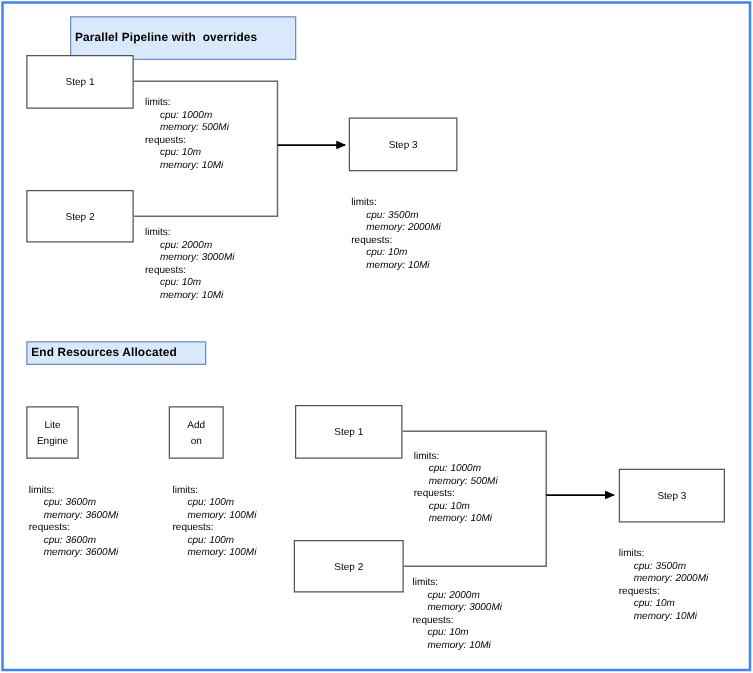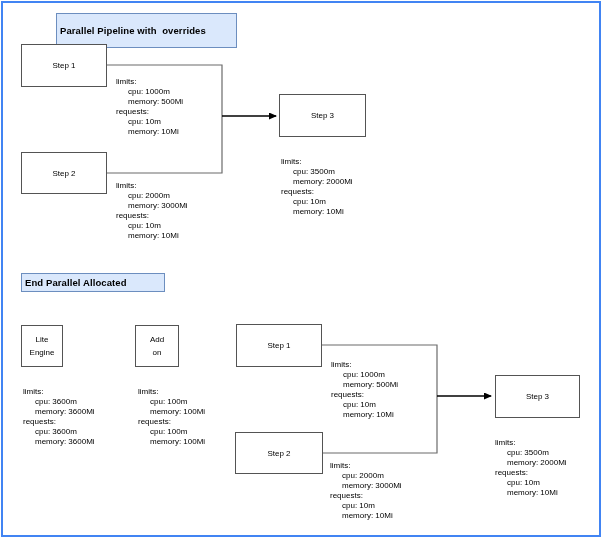--- a/index.html
+++ b/index.html
@@ -63,21 +63,21 @@
     font-size: 8px;
     line-height: 13px;
     padding: 0 11px;
   }
   .res {
     position: absolute;
     font-size: 8px;
     line-height: 10px;
     white-space: pre;
   }
-  .res .rline.ind { padding-left: 12px; }
+  .res .rline.ind { padding-left: 12px; font-style: italic; }
 </style>
 </head>
 <body>
 
 <div class="canvas">
 
   <svg class="wires" viewBox="0 0 602 538">
     <defs>
       <marker id="ah" markerUnits="userSpaceOnUse" markerWidth="8" markerHeight="7" refX="7" refY="3.5" orient="auto">
         <path class="ahead" d="M0,0 L8,3.5 L0,7 Z"></path>
@@ -94,21 +94,21 @@
   <div class="title" style="left:24px; top:13px; width:181px; height:35px;margin-left:32px;">Parallel Pipeline with  overrides</div>
 
   <div class="node" style="left:21px; top:44px; width:86px; height:43px;">Step 1</div>
   <div class="node" style="left:21px; top:152px; width:86px; height:42px;">Step 2</div>
   <div class="node" style="left:279px; top:94px; width:87px; height:43px;">Step 3</div>
 
   <div class="res" style="left:116px; top:77px;"><div class="rline">limits:</div><div class="rline ind">cpu: 1000m</div><div class="rline ind">memory: 500Mi</div><div class="rline">requests:</div><div class="rline ind">cpu: 10m</div><div class="rline ind">memory: 10Mi</div></div>
   <div class="res" style="left:116px; top:181px;"><div class="rline">limits:</div><div class="rline ind">cpu: 2000m</div><div class="rline ind">memory: 3000Mi</div><div class="rline">requests:</div><div class="rline ind">cpu: 10m</div><div class="rline ind">memory: 10Mi</div></div>
   <div class="res" style="left:281px; top:157px;"><div class="rline">limits:</div><div class="rline ind">cpu: 3500m</div><div class="rline ind">memory: 2000Mi</div><div class="rline">requests:</div><div class="rline ind">cpu: 10m</div><div class="rline ind">memory: 10Mi</div></div>
 
-  <div class="title" style="left:21px; top:273px; width:144px; height:19px;">End Parallel Allocated</div>
+  <div class="title" style="left:21px; top:273px; width:144px; height:19px;">End Resources Allocated</div>
 
   <div class="node" style="left:135px; top:325px; width:44px; height:42px;">Add on</div>
   <div class="node" style="left:21px; top:325px; width:42px; height:42px;">Lite Engine</div>
   <div class="node" style="left:236px; top:324px; width:86px; height:43px;">Step 1</div>
   <div class="node" style="left:235px; top:432px; width:88px; height:42px;">Step 2</div>
   <div class="node" style="left:495px; top:375px; width:85px; height:43px;">Step 3</div>
 
   <div class="res" style="left:23px; top:387px;"><div class="rline">limits:</div><div class="rline ind">cpu: 3600m</div><div class="rline ind">memory: 3600Mi</div><div class="rline">requests:</div><div class="rline ind">cpu: 3600m</div><div class="rline ind">memory: 3600Mi</div></div>
   <div class="res" style="left:138px; top:387px;"><div class="rline">limits:</div><div class="rline ind">cpu: 100m</div><div class="rline ind">memory: 100Mi</div><div class="rline">requests:</div><div class="rline ind">cpu: 100m</div><div class="rline ind">memory: 100Mi</div></div>
   <div class="res" style="left:331px; top:360px;"><div class="rline">limits:</div><div class="rline ind">cpu: 1000m</div><div class="rline ind">memory: 500Mi</div><div class="rline">requests:</div><div class="rline ind">cpu: 10m</div><div class="rline ind">memory: 10Mi</div></div>

